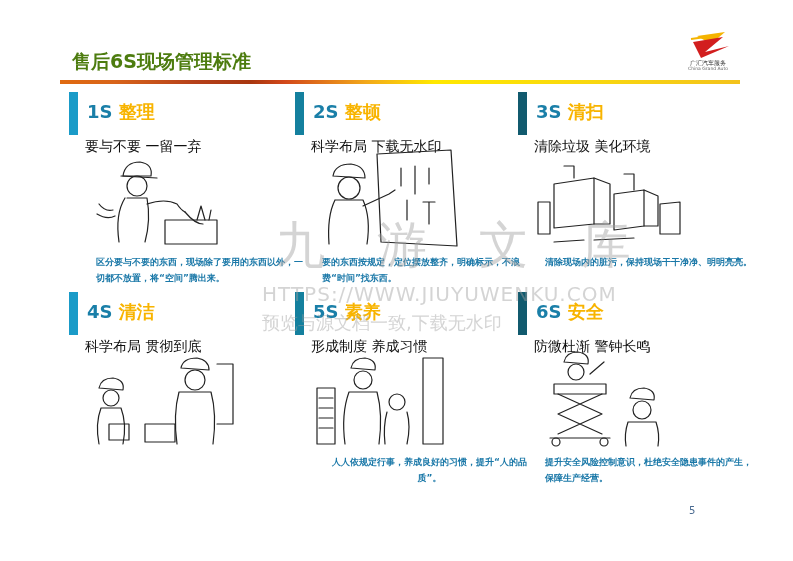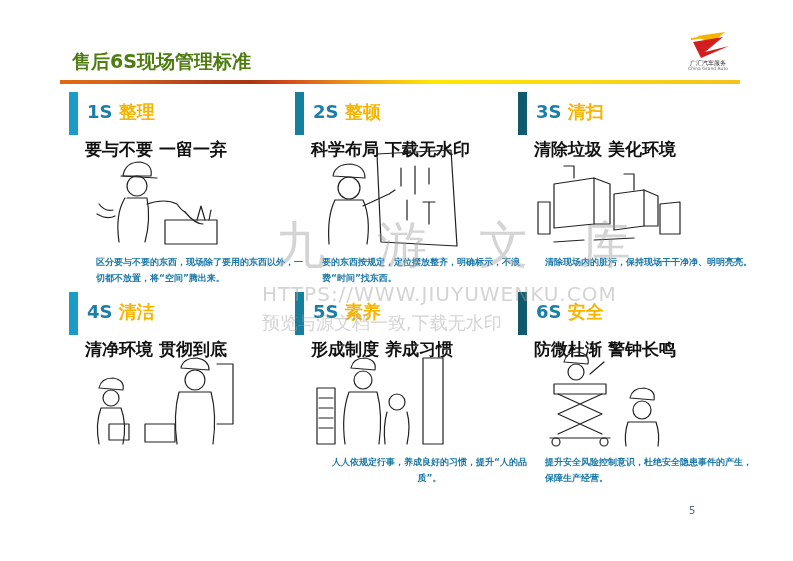--- a/index.html
+++ b/index.html
@@ -9,21 +9,21 @@
   .title-rule { position:absolute; left:60px; top:80px; width:680px; height:4px;
     background:linear-gradient(90deg,#e06a10 0%,#d8641a 8%,#b5401a 20%,#a8360f 28%,#d2481a 33%,#f2a81a 45%,#ffe800 55%,#f8d610 80%,#f3c21c 100%); }
   .logo { position:absolute; left:683px; top:30px; width:56px; height:46px; }
   .logo-text-cn { position:absolute; left:690px; top:59px; font-size:6px; color:#333; }
   .logo-text-en { position:absolute; left:688px; top:66px; font-size:4.5px; color:#666; }
   .card { position:absolute; width:225px; height:200px; }
   .bar { position:absolute; left:0; top:0; width:9px; height:43px; }
   .heading { position:absolute; left:18px; top:8px; font-size:18px; font-weight:bold; white-space:nowrap; }
   .heading .num { color:#1a7fa8; }
   .heading .name { color:#f8b400; }
-  .sub { position:absolute; left:16px; top:46px; font-size:17px; font-weight:bold; color:#111; white-space:nowrap; }
+  .sub { position:absolute; left:16px; top:46px; font-size:14px; font-weight:normal; color:#111; white-space:nowrap; }
   .illus { position:absolute; left:16px; top:62px; width:150px; height:94px; }
   .desc { position:absolute; left:27px; top:162px; width:215px; font-size:9px; line-height:16px; font-weight:bold; color:#1a78a8; }
   .watermark { position:absolute; pointer-events:none; color:rgba(160,160,160,0.45); font-weight:normal; white-space:nowrap; }
   .wm1 { left:275px; top:212px; font-size:50px; letter-spacing:18px; }
   .wm2 { left:262px; top:282px; font-size:20px; letter-spacing:1px; }
   .wm3 { left:262px; top:311px; font-size:18px; }
   .pagenum { position:absolute; left:689px; top:505px; font-size:10px; color:#4a6a90; }
   svg { overflow:visible; }
   svg .ln { fill:none; stroke:#222; stroke-width:1.2; stroke-linecap:round; stroke-linejoin:round; }
 </style>
@@ -101,21 +101,21 @@
   </svg>
   <div class="desc">清除现场内的脏污，保持现场干干净净、明明亮亮。</div>
 </div>
 
 <div class="card" style="left:69px; top:292px;">
   <div class="bar" style="background:#1a9bc8;"></div>
   <div class="heading">
     <span class="num">4S</span>
     <span class="name">清洁</span>
   </div>
-  <div class="sub">清净环境 贯彻到底</div>
+  <div class="sub">科学布局 贯彻到底</div>
   <svg class="illus" viewBox="0 0 150 94">
     <path class="ln" d="M14 34 Q16 24 28 24 Q40 26 38 36 Z"></path>
     <circle class="ln" cx="26" cy="44" r="8"></circle>
     <path class="ln" d="M16 54 Q10 70 14 90 M36 54 Q42 70 38 90 M16 54 L36 54"></path>
     <rect class="ln" x="24" y="70" width="20" height="16"></rect>
     <path class="ln" d="M96 14 Q98 4 112 4 Q124 6 124 16 Z"></path>
     <circle class="ln" cx="110" cy="26" r="10"></circle>
     <path class="ln" d="M94 38 Q88 60 92 90 M126 38 Q132 60 128 90 M94 38 L126 38"></path>
     <path class="ln" d="M132 10 L148 10 L148 70 L132 70"></path>
     <path class="ln" d="M60 70 L90 70 L90 88 L60 88 Z"></path>

